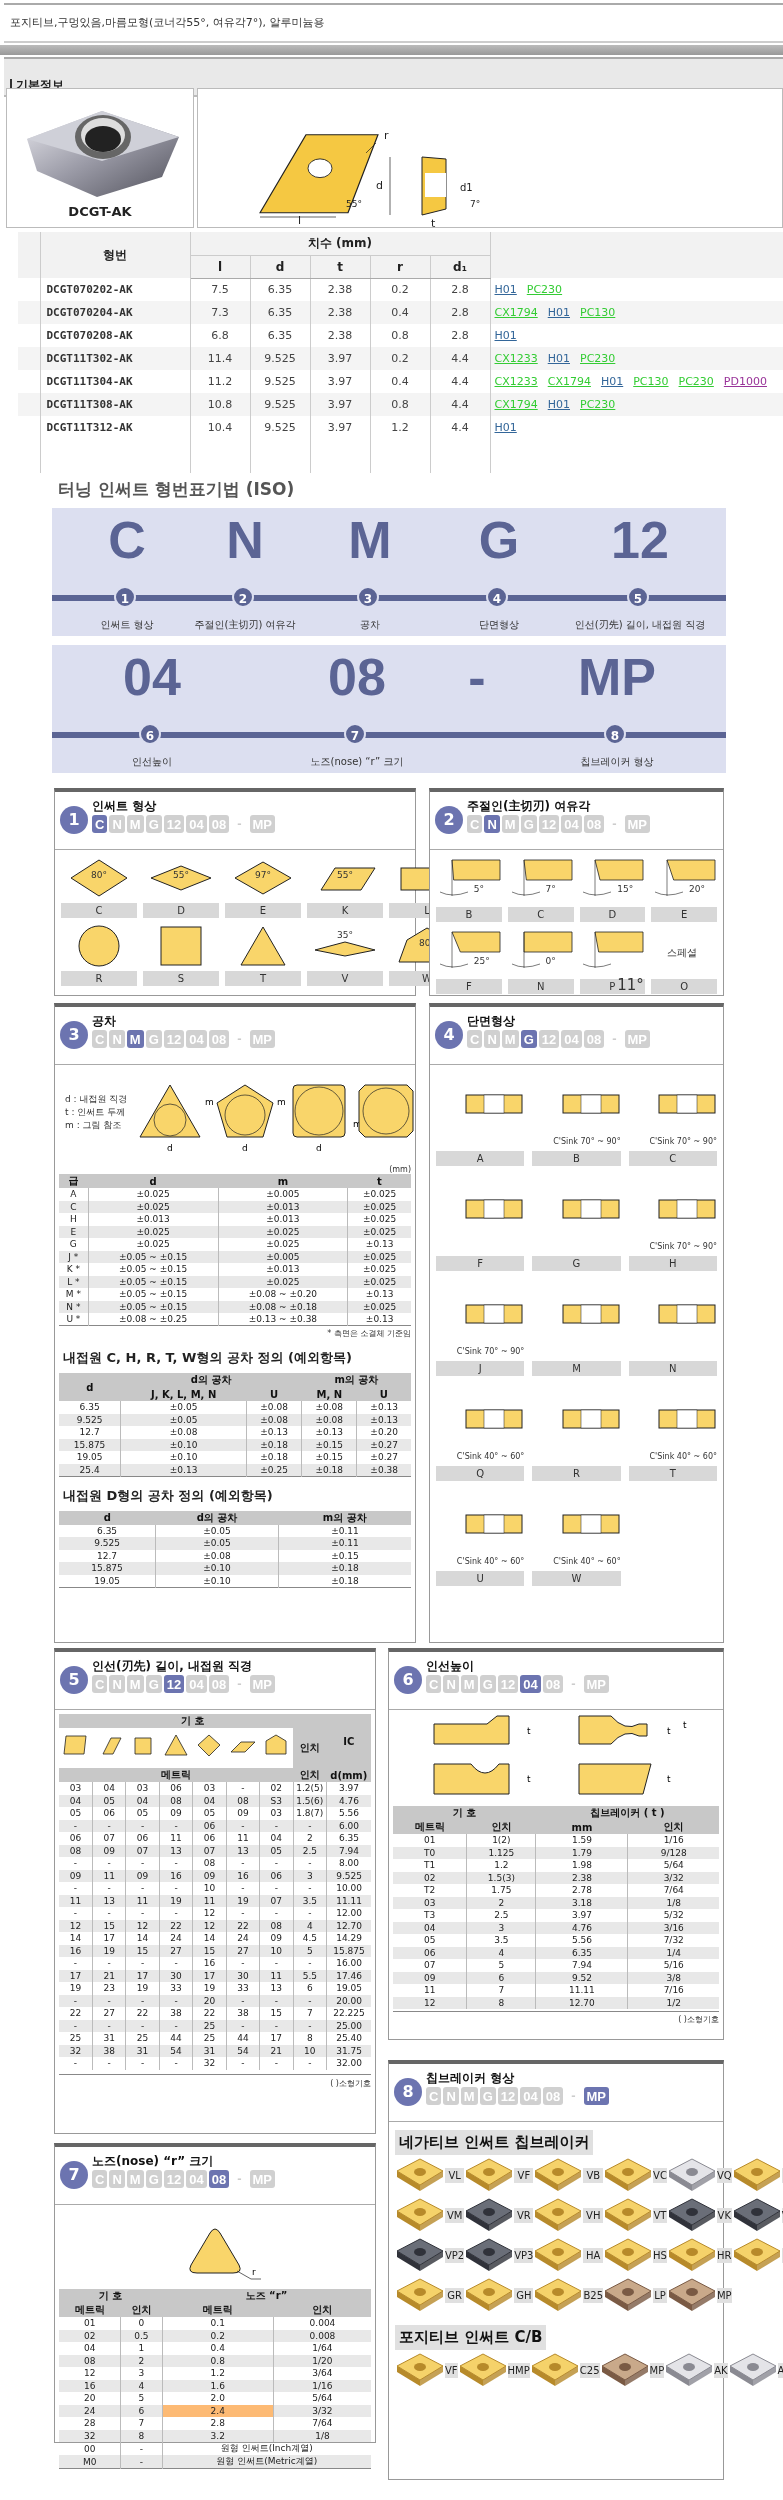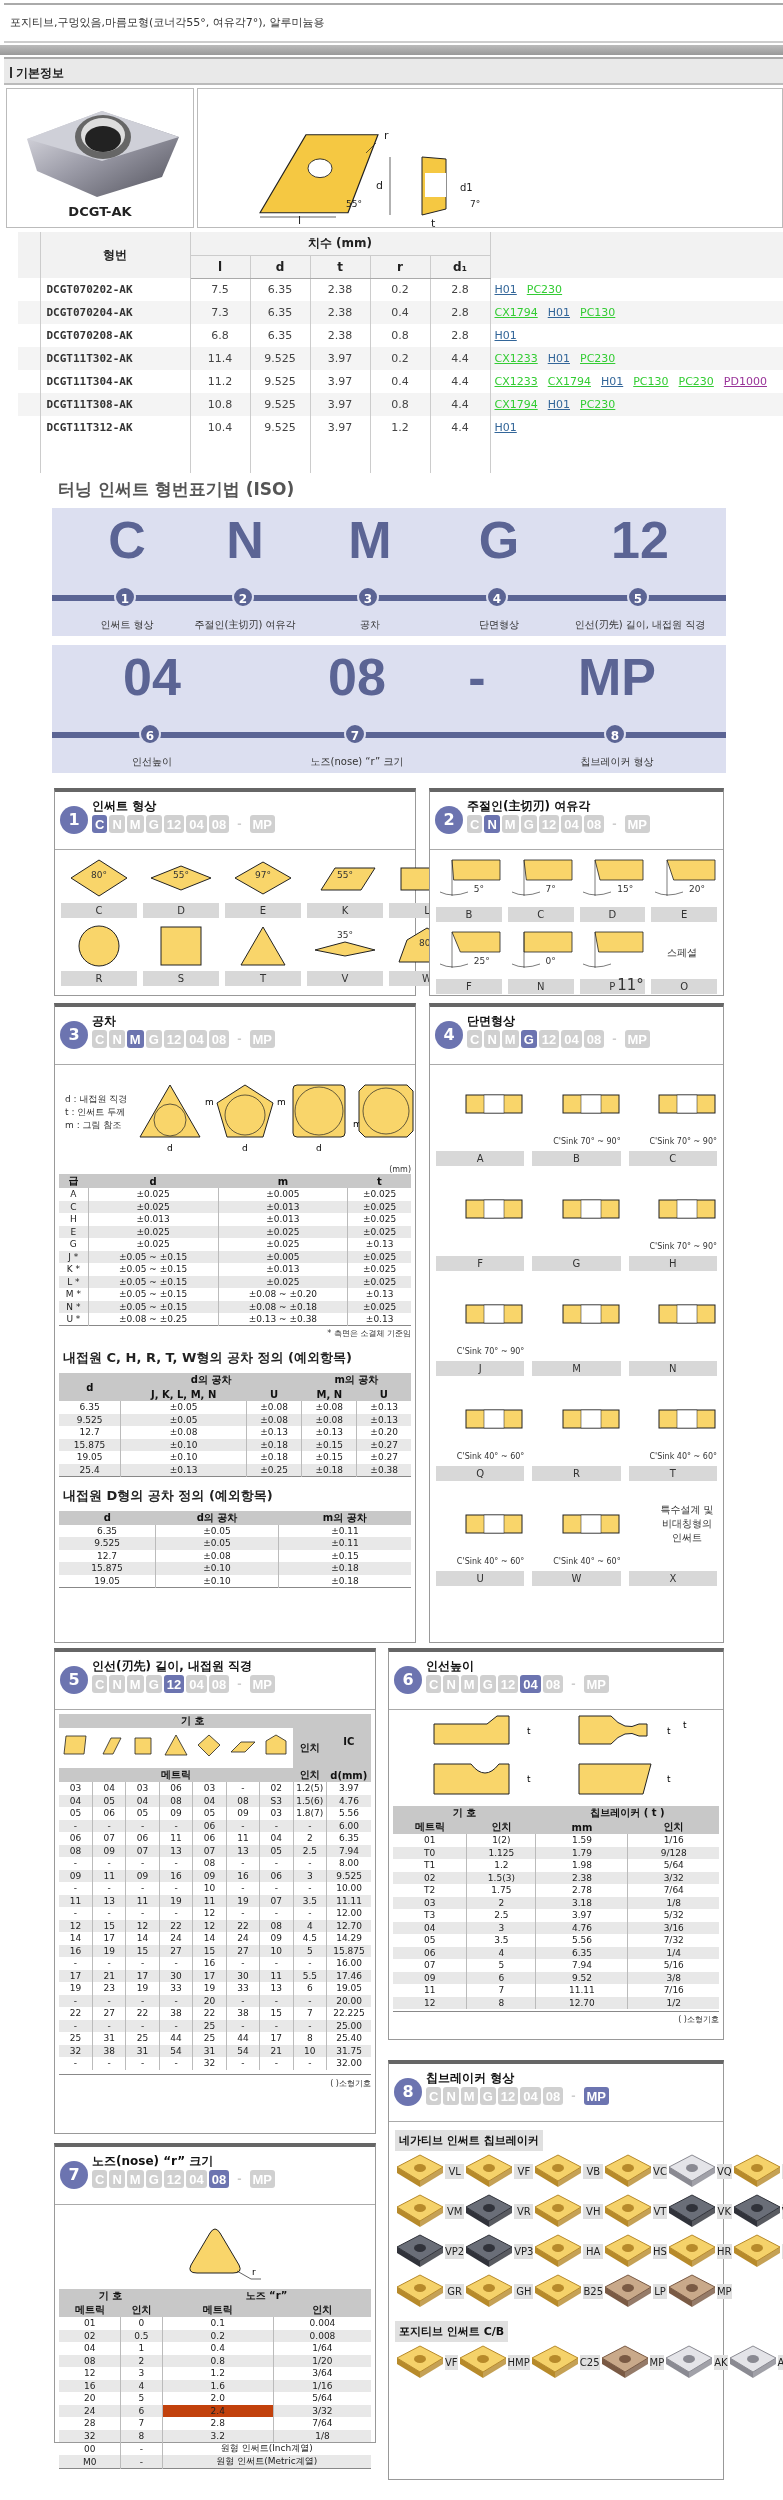--- a/index.html
+++ b/index.html
@@ -1,21 +1,21 @@
 <!DOCTYPE html>
 <html><head>
 <meta charset="utf-8">
 <style>
   * { box-sizing: border-box; margin: 0; padding: 0; }
   body { width: 783px; height: 2500px; background: #fff; font-family: "DejaVu Sans", sans-serif; color: #333; position: relative; overflow: hidden; }
   .abs { position: absolute; }
   
   .desc-bar { left: 4px; top: 3px; width: 779px; height: 40px; border-top: 2px solid #aaa; border-bottom: 2px solid #ccc; background: #fff; font-size: 11px; padding: 10px 6px; color: #333; }
   .grey-strip { left: 0; top: 45px; width: 783px; height: 10px; background: linear-gradient(#bbb,#999); }
-  .section-head { left: 4px; top: 57px; width: 779px; height: 28px; background: #e9e9e9; border-top: 2px solid #aaa; border-bottom: 2px solid #bbb; font-size: 12px; font-weight: bold; padding: 6px 6px; color: #222; }
+  .section-head { left: 4px; top: 57px; width: 779px; height: 28px; background: #e9e9e9; border-top: 2px solid #aaa; border-bottom: 2px solid #bbb; font-size: 12px; font-weight: bold; padding: 18px 6px; color: #222; }
   .img-box { left: 6px; top: 88px; width: 188px; height: 140px; border: 1px solid #bbb; background:#fff; }
   .diag-box { left: 197px; top: 88px; width: 586px; height: 140px; border: 1px solid #bbb; background:#fff; }
   .prod-name { position: absolute; left: 0; width: 100%; bottom: 8px; text-align: center; font-weight: bold; font-size: 13px; color: #222; }
   
   table.spec { position: absolute; left: 18px; top: 232px; width: 777px; border-collapse: collapse; font-size: 11px; }
   table.spec td, table.spec th { border-right: 1px solid #ccc; height: 23px; text-align: center; color:#444; font-weight: normal; }
   table.spec th { background: #f2f2f2; font-weight: bold; color:#222; font-size: 12px; }
   table.spec tr.hd2 th { border-top: 1px solid #ccc; border-bottom: 1px solid #aaa; }
   table.spec tr.even td { background: #f4f4f4; }
   table.spec td.model { text-align: left; padding-left: 6px; font-weight: bold; color:#333; font-family: "DejaVu Sans Mono", monospace; font-size: 11px;}
@@ -42,21 +42,21 @@
   .shape-cell svg { display:block; }
   .lbl { width: 100%; background: #d8d8d8; text-align: center; font-size: 10px; color: #333; height: 15px; line-height: 15px; margin-top: 3px; }
   .note { font-size: 9px; color: #333; }
   table.tol { border-collapse: collapse; width: 100%; font-size: 9px; }
   table.tol th { background: #c8c8c8; color: #111; font-weight: bold; height: 14px; font-size: 10px; }
   table.tol td { text-align: center; height: 12.5px; color: #222; border-left: 1px solid #bbb; }
   table.tol td:first-child { border-left: none; }
   table.tol tr:nth-child(even) td { background: #e8e8e8; }
   table.tol.bottom-line { border-bottom: 1px solid #888; }
   .subtitle { font-size: 13px; font-weight: bold; color: #222; margin: 10px 0 6px 4px; }
-  .cb-heading { background: #e0e0e0; font-size: 11px; font-weight: bold; color:#111; padding: 3px 4px; display: inline-block; margin: 8px 0 2px 6px; }
+  .cb-heading { background: #e0e0e0; font-size: 15px; font-weight: bold; color:#111; padding: 3px 4px; display: inline-block; margin: 8px 0 2px 6px; }
   .cb-grid { display: grid; grid-template-columns: repeat(6, 1fr); padding: 0 6px; }
   .cb-cell { display:flex; flex-direction:row; align-items:center; }
   .cb-lbl { width: 100%; background: #e0e0e0; text-align: center; font-size: 10px; height: 15px; line-height: 15px; color:#222; margin-bottom: 3px;}
 </style>
 </head>
 <body>
 
 <div class="abs desc-bar">
   <span>포지티브,구멍있음,마름모형(코너각55°, 여유각7°), 알루미늄용</span>
 </div>
@@ -829,27 +829,20 @@
       <div class="shape-cell">
         <div style="height:66px;display:flex;flex-direction:column;justify-content:center;align-items:center;gap:4px;">
           <svg width="60" height="20">
             <rect x="2" y="1" width="56" height="18" fill="#f9d56a" stroke="#222"></rect>
             <rect x="20" y="1" width="20" height="18" fill="#fff" stroke="#222" stroke-width="0.5"></rect>
           </svg>
         </div>
         <div style="font-size:8px;height:11px;">C'Sink 40° ~ 60°</div>
         <div class="lbl">W</div>
       </div>
-      <div class="shape-cell">
-        <div style="height:66px;display:flex;flex-direction:column;justify-content:center;align-items:center;gap:4px;">
-          <div style="font-size:10px;text-align:center;width:60px;line-height:14px;">특수설계 및 비대칭형의 인써트</div>
-        </div>
-        <div style="font-size:8px;height:11px;"></div>
-        <div class="lbl">X</div>
-      </div>
     </div>
 </div>
 
 <div class="panel" style="left:54px;top:1648px;width:322px;height:486px;">
   <div class="panel-head">
     <div class="pnum">5</div>
     <div class="ptitle">인선(刃先) 길이, 내접원 직경</div>
     <div class="code-row">
         <span class="chip">C</span>
         <span class="chip">N</span>
@@ -1373,21 +1366,21 @@
           </tr>
           <tr>
             <td>20</td>
             <td>5</td>
             <td>2.0</td>
             <td>5/64</td>
           </tr>
           <tr>
             <td style="background: rgb(232, 232, 232);">24</td>
             <td style="background: rgb(232, 232, 232);">6</td>
-            <td style="background: #c2410c;">2.4</td>
+            <td style="background: #fdba74;">2.4</td>
             <td style="background: rgb(232, 232, 232);">3/32</td>
           </tr>
           <tr>
             <td>28</td>
             <td>7</td>
             <td>2.8</td>
             <td>7/64</td>
           </tr>
           <tr>
             <td style="background: rgb(232, 232, 232);">32</td>

